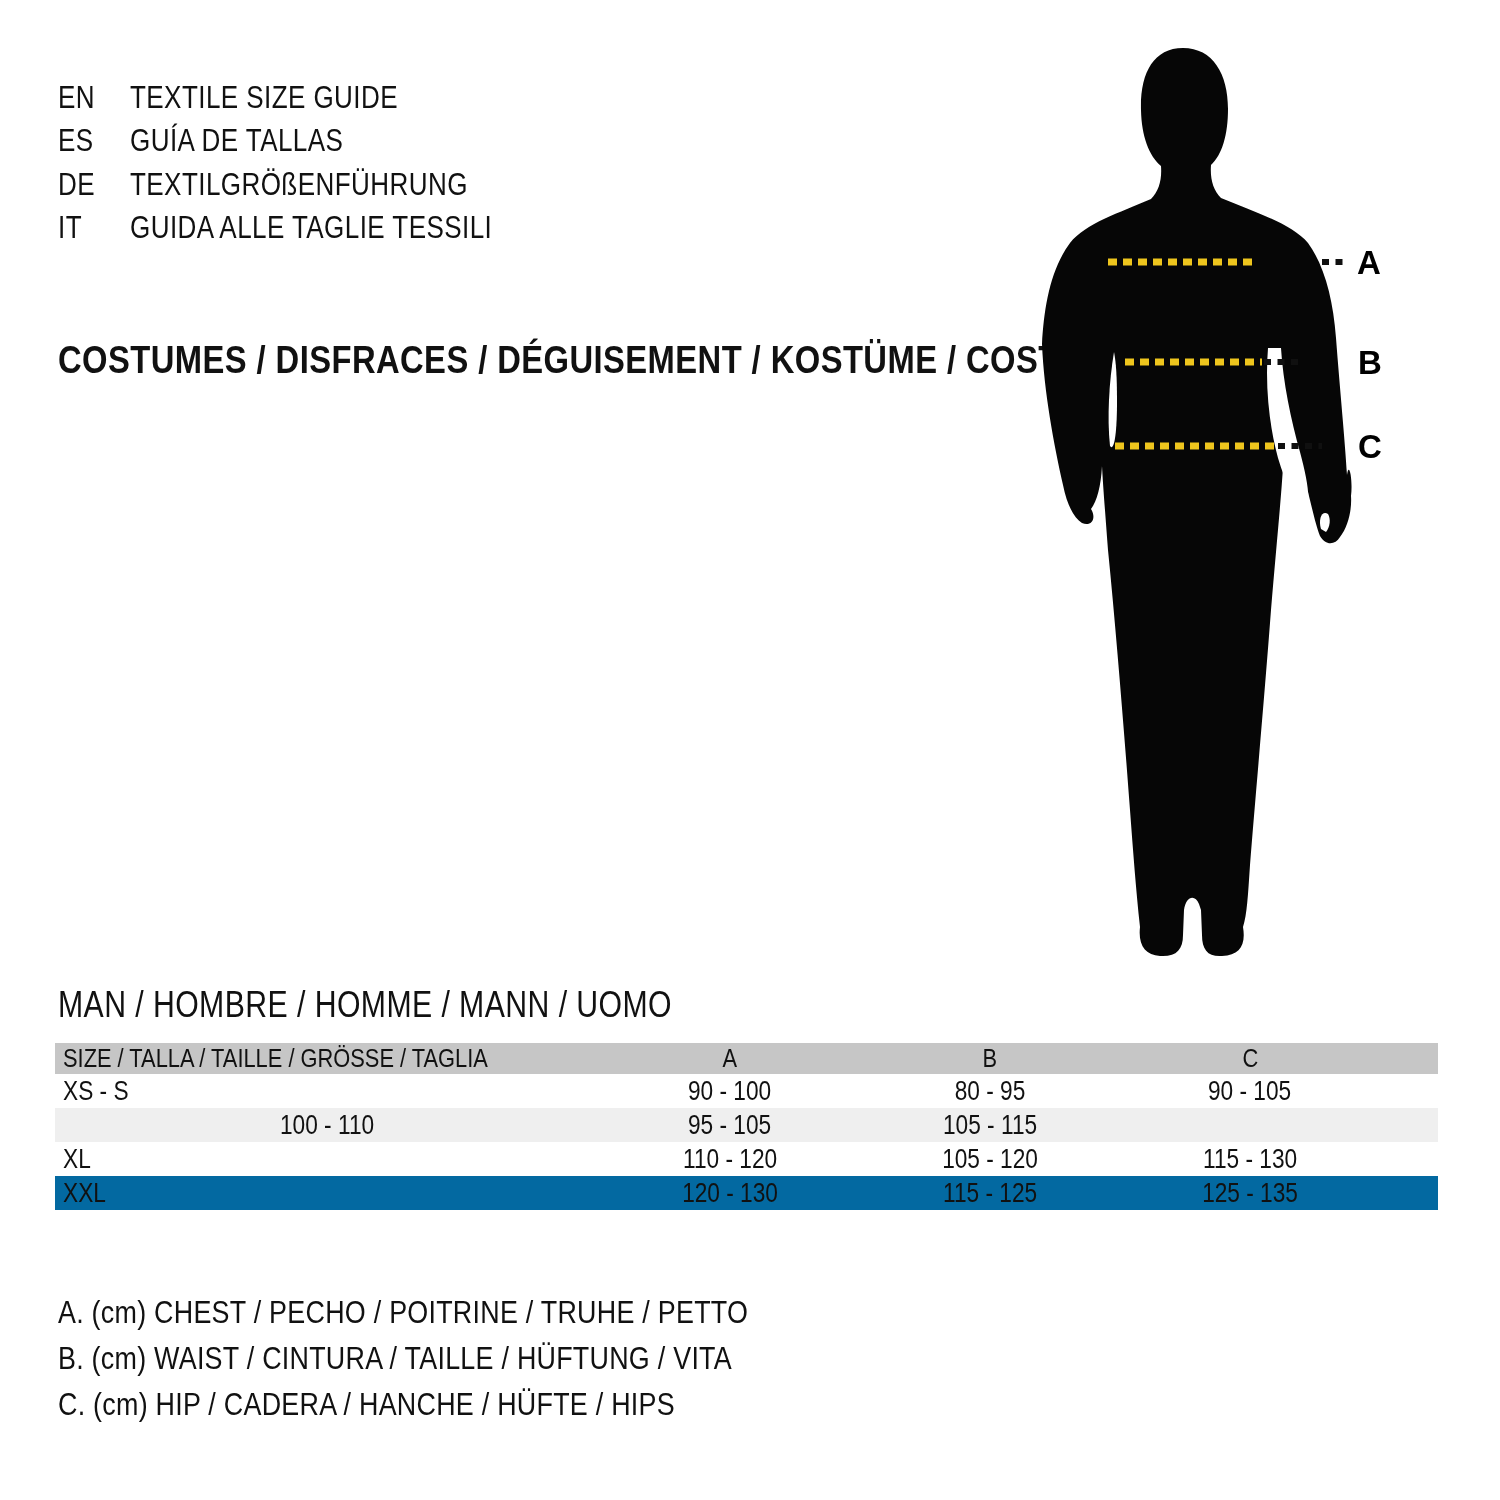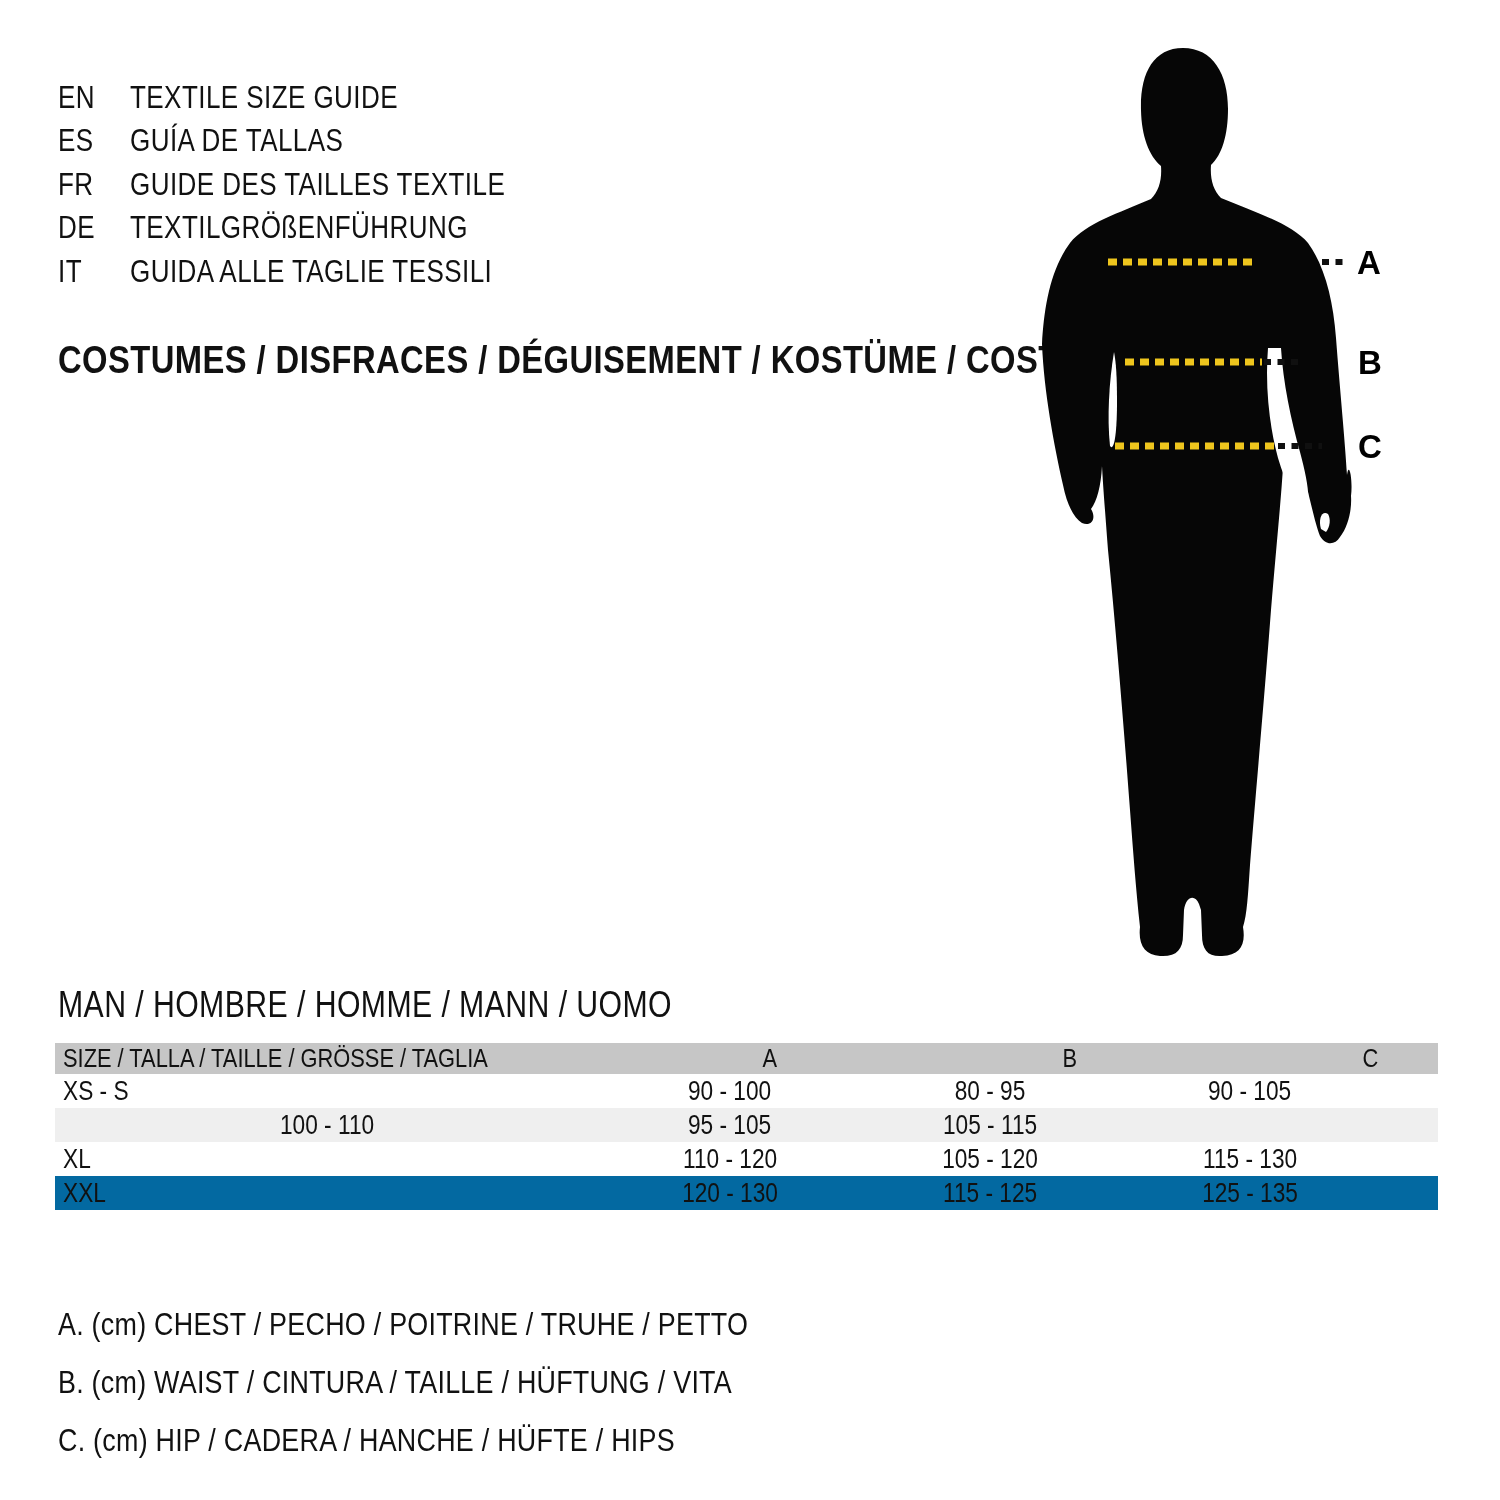--- a/index.html
+++ b/index.html
@@ -17,44 +17,40 @@
   
   .category{position:absolute;left:58px;top:338px;font-size:39px;font-weight:bold;letter-spacing:.5px;}
   
   .figure-svg{position:absolute;left:1000px;top:30px;width:450px;height:960px;}
   .marker-label{font-family:"Liberation Sans","DejaVu Sans",sans-serif;font-size:33px;font-weight:bold;}
   
   .man-title{position:absolute;left:58px;top:984px;font-size:36px;letter-spacing:.5px;text-decoration:underline;}
   
   .size-table{position:absolute;left:55px;top:1043px;width:1383px;font-size:27px;}
   .trow{display:grid;grid-template-columns:545px 260px 260px 260px;align-items:center;height:34px;}
-  .trow.head{height:31px;font-size:26px;gap:40px;}
+  .trow.head{height:31px;font-size:26px;}
   .tcell-size{padding-left:8px;text-align:left;}
   .tcell-val{text-align:center;}
   
   .legend{position:absolute;left:58px;top:1289px;}
-  .legend-row{height:46px;display:flex;align-items:center;font-size:32px;letter-spacing:.3px;margin-top:12px;}
+  .legend-row{height:46px;display:flex;align-items:center;font-size:32px;letter-spacing:.3px;}
 </style>
 </head>
 <body>
 
 <div id="page">
 
   <div class="lang-block">
     <div class="lang-row">
       <span class="lang-code"><span class="cond">EN</span></span>
       <span><span class="cond">TEXTILE SIZE GUIDE</span></span>
     </div>
     <div class="lang-row">
       <span class="lang-code"><span class="cond">ES</span></span>
       <span><span class="cond">GUÍA DE TALLAS</span></span>
-    </div>
-    <div class="lang-row">
-      <span class="lang-code"><span class="cond">FR</span></span>
-      <span><span class="cond">GUIDE DES TAILLES TEXTILE</span></span>
     </div>
     <div class="lang-row">
       <span class="lang-code"><span class="cond">DE</span></span>
       <span><span class="cond">TEXTILGRÖßENFÜHRUNG</span></span>
     </div>
     <div class="lang-row">
       <span class="lang-code"><span class="cond">IT</span></span>
       <span><span class="cond">GUIDA ALLE TAGLIE TESSILI</span></span>
     </div>
   </div>

